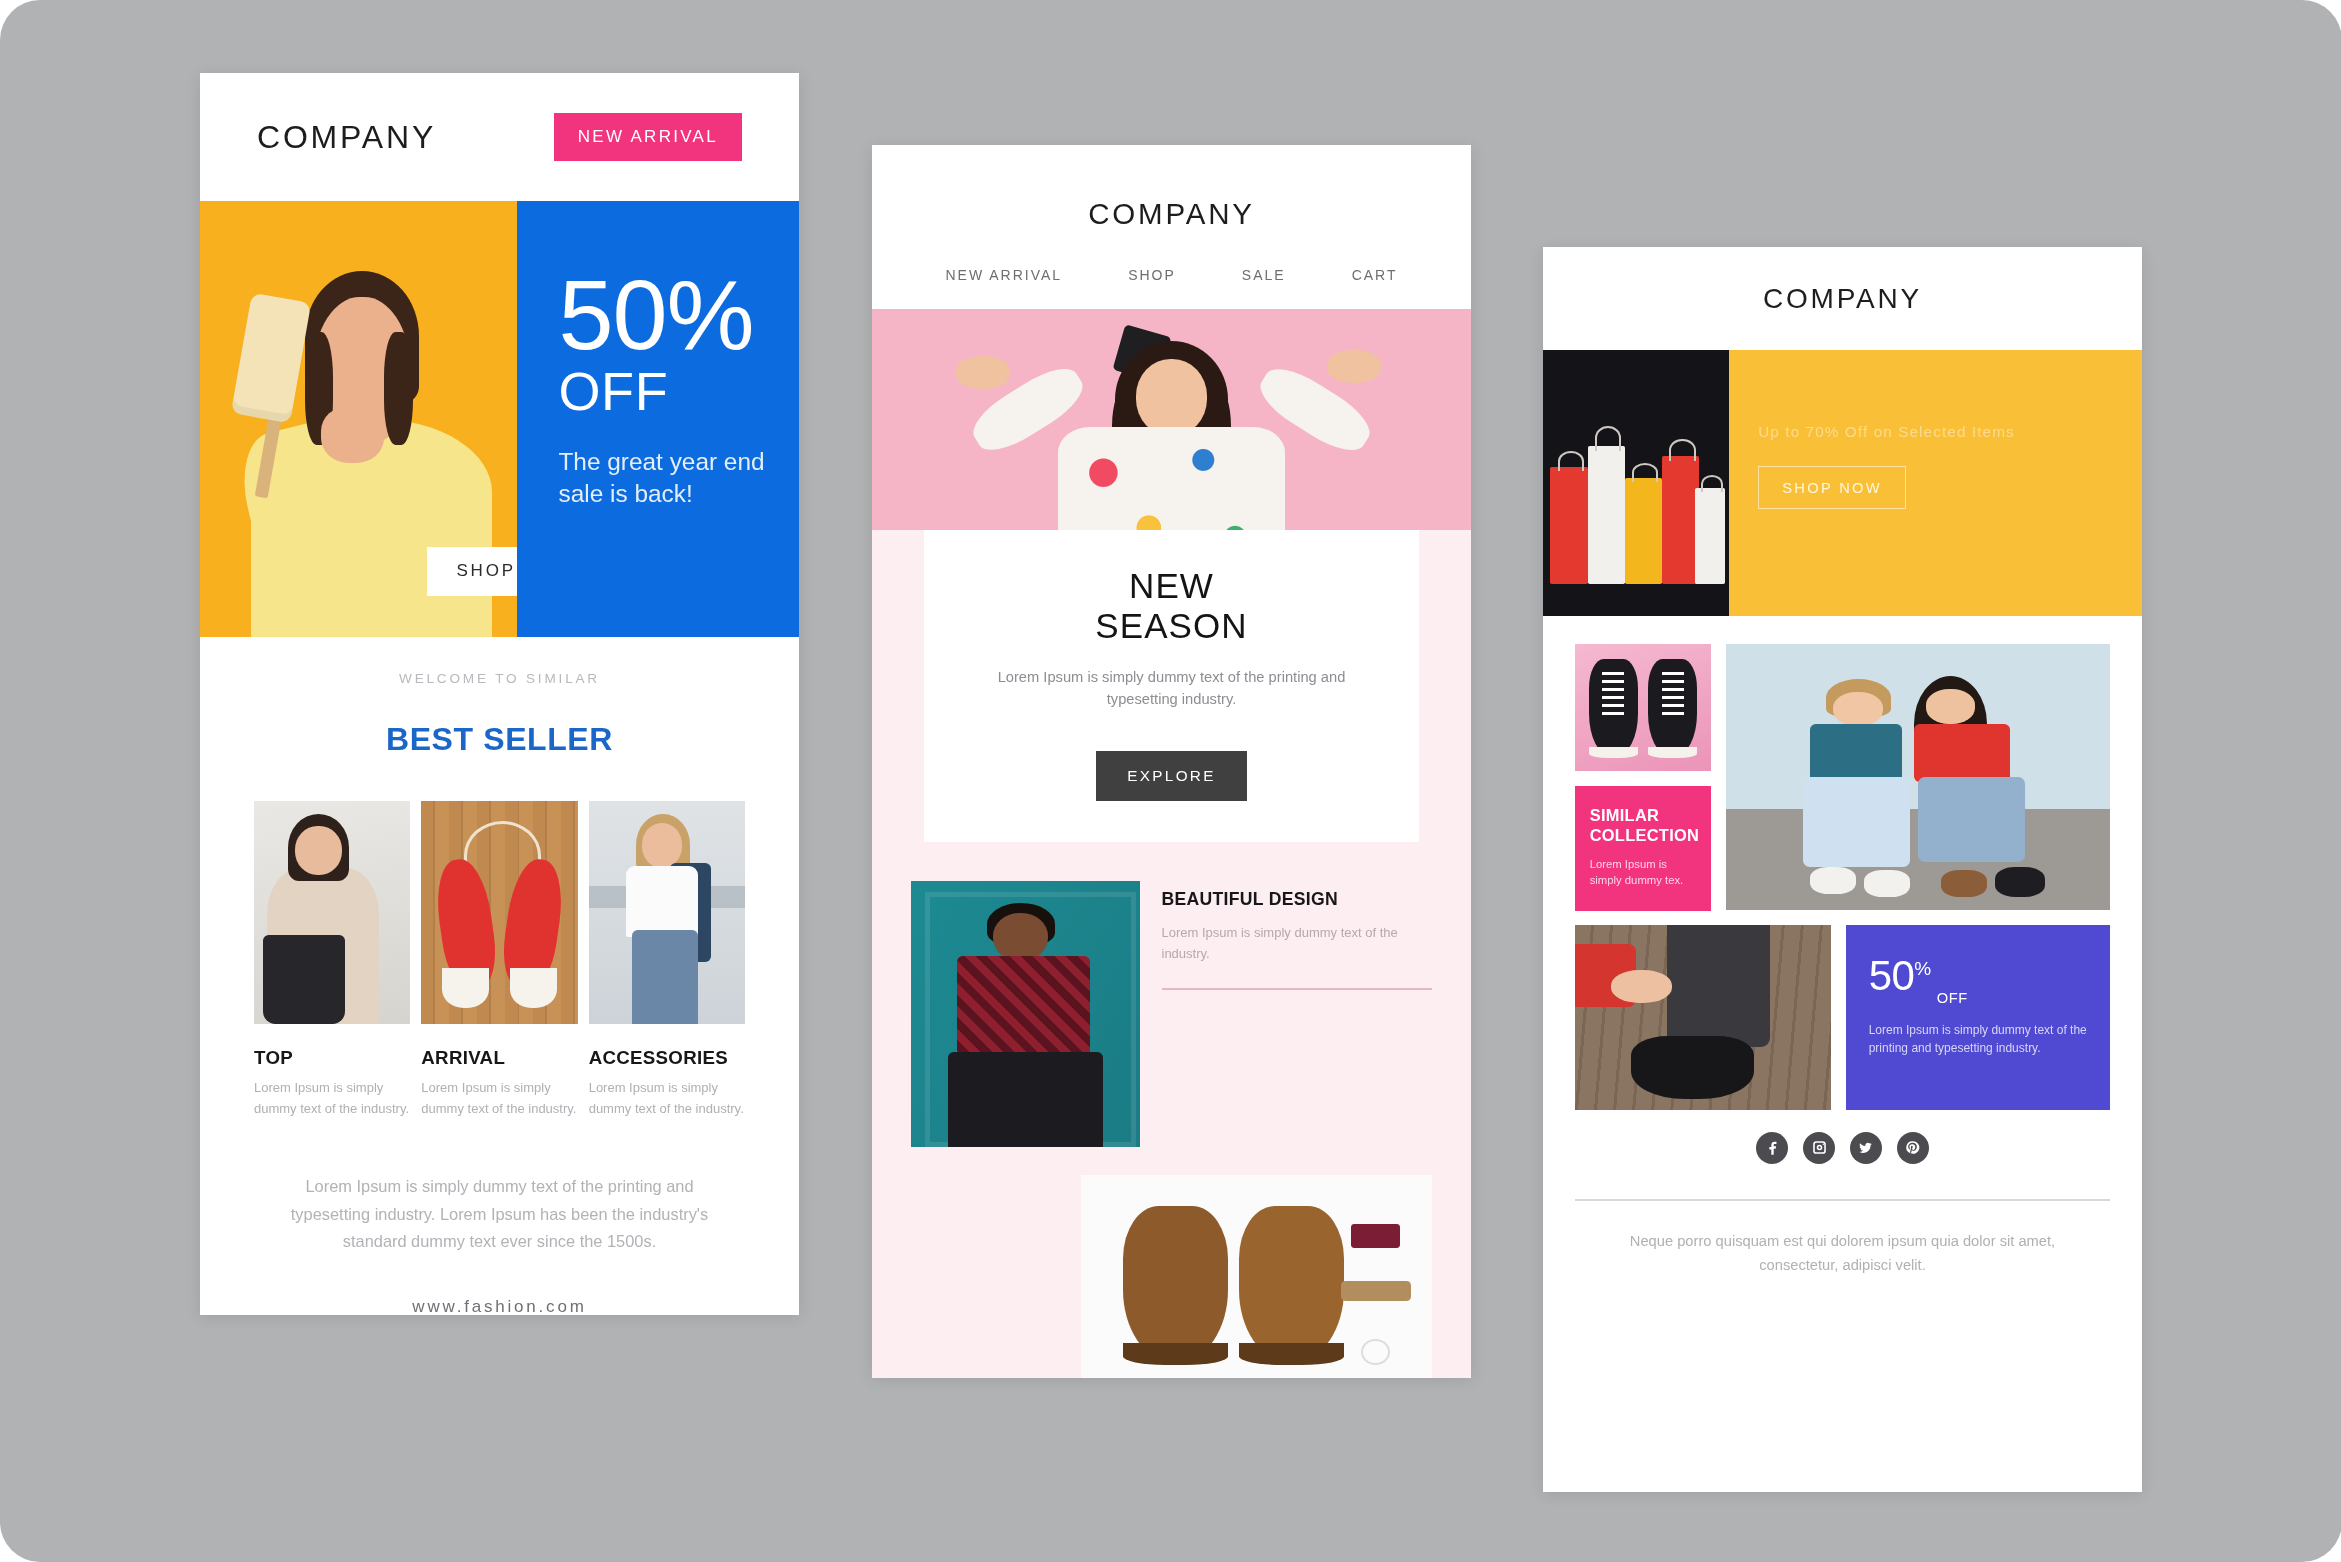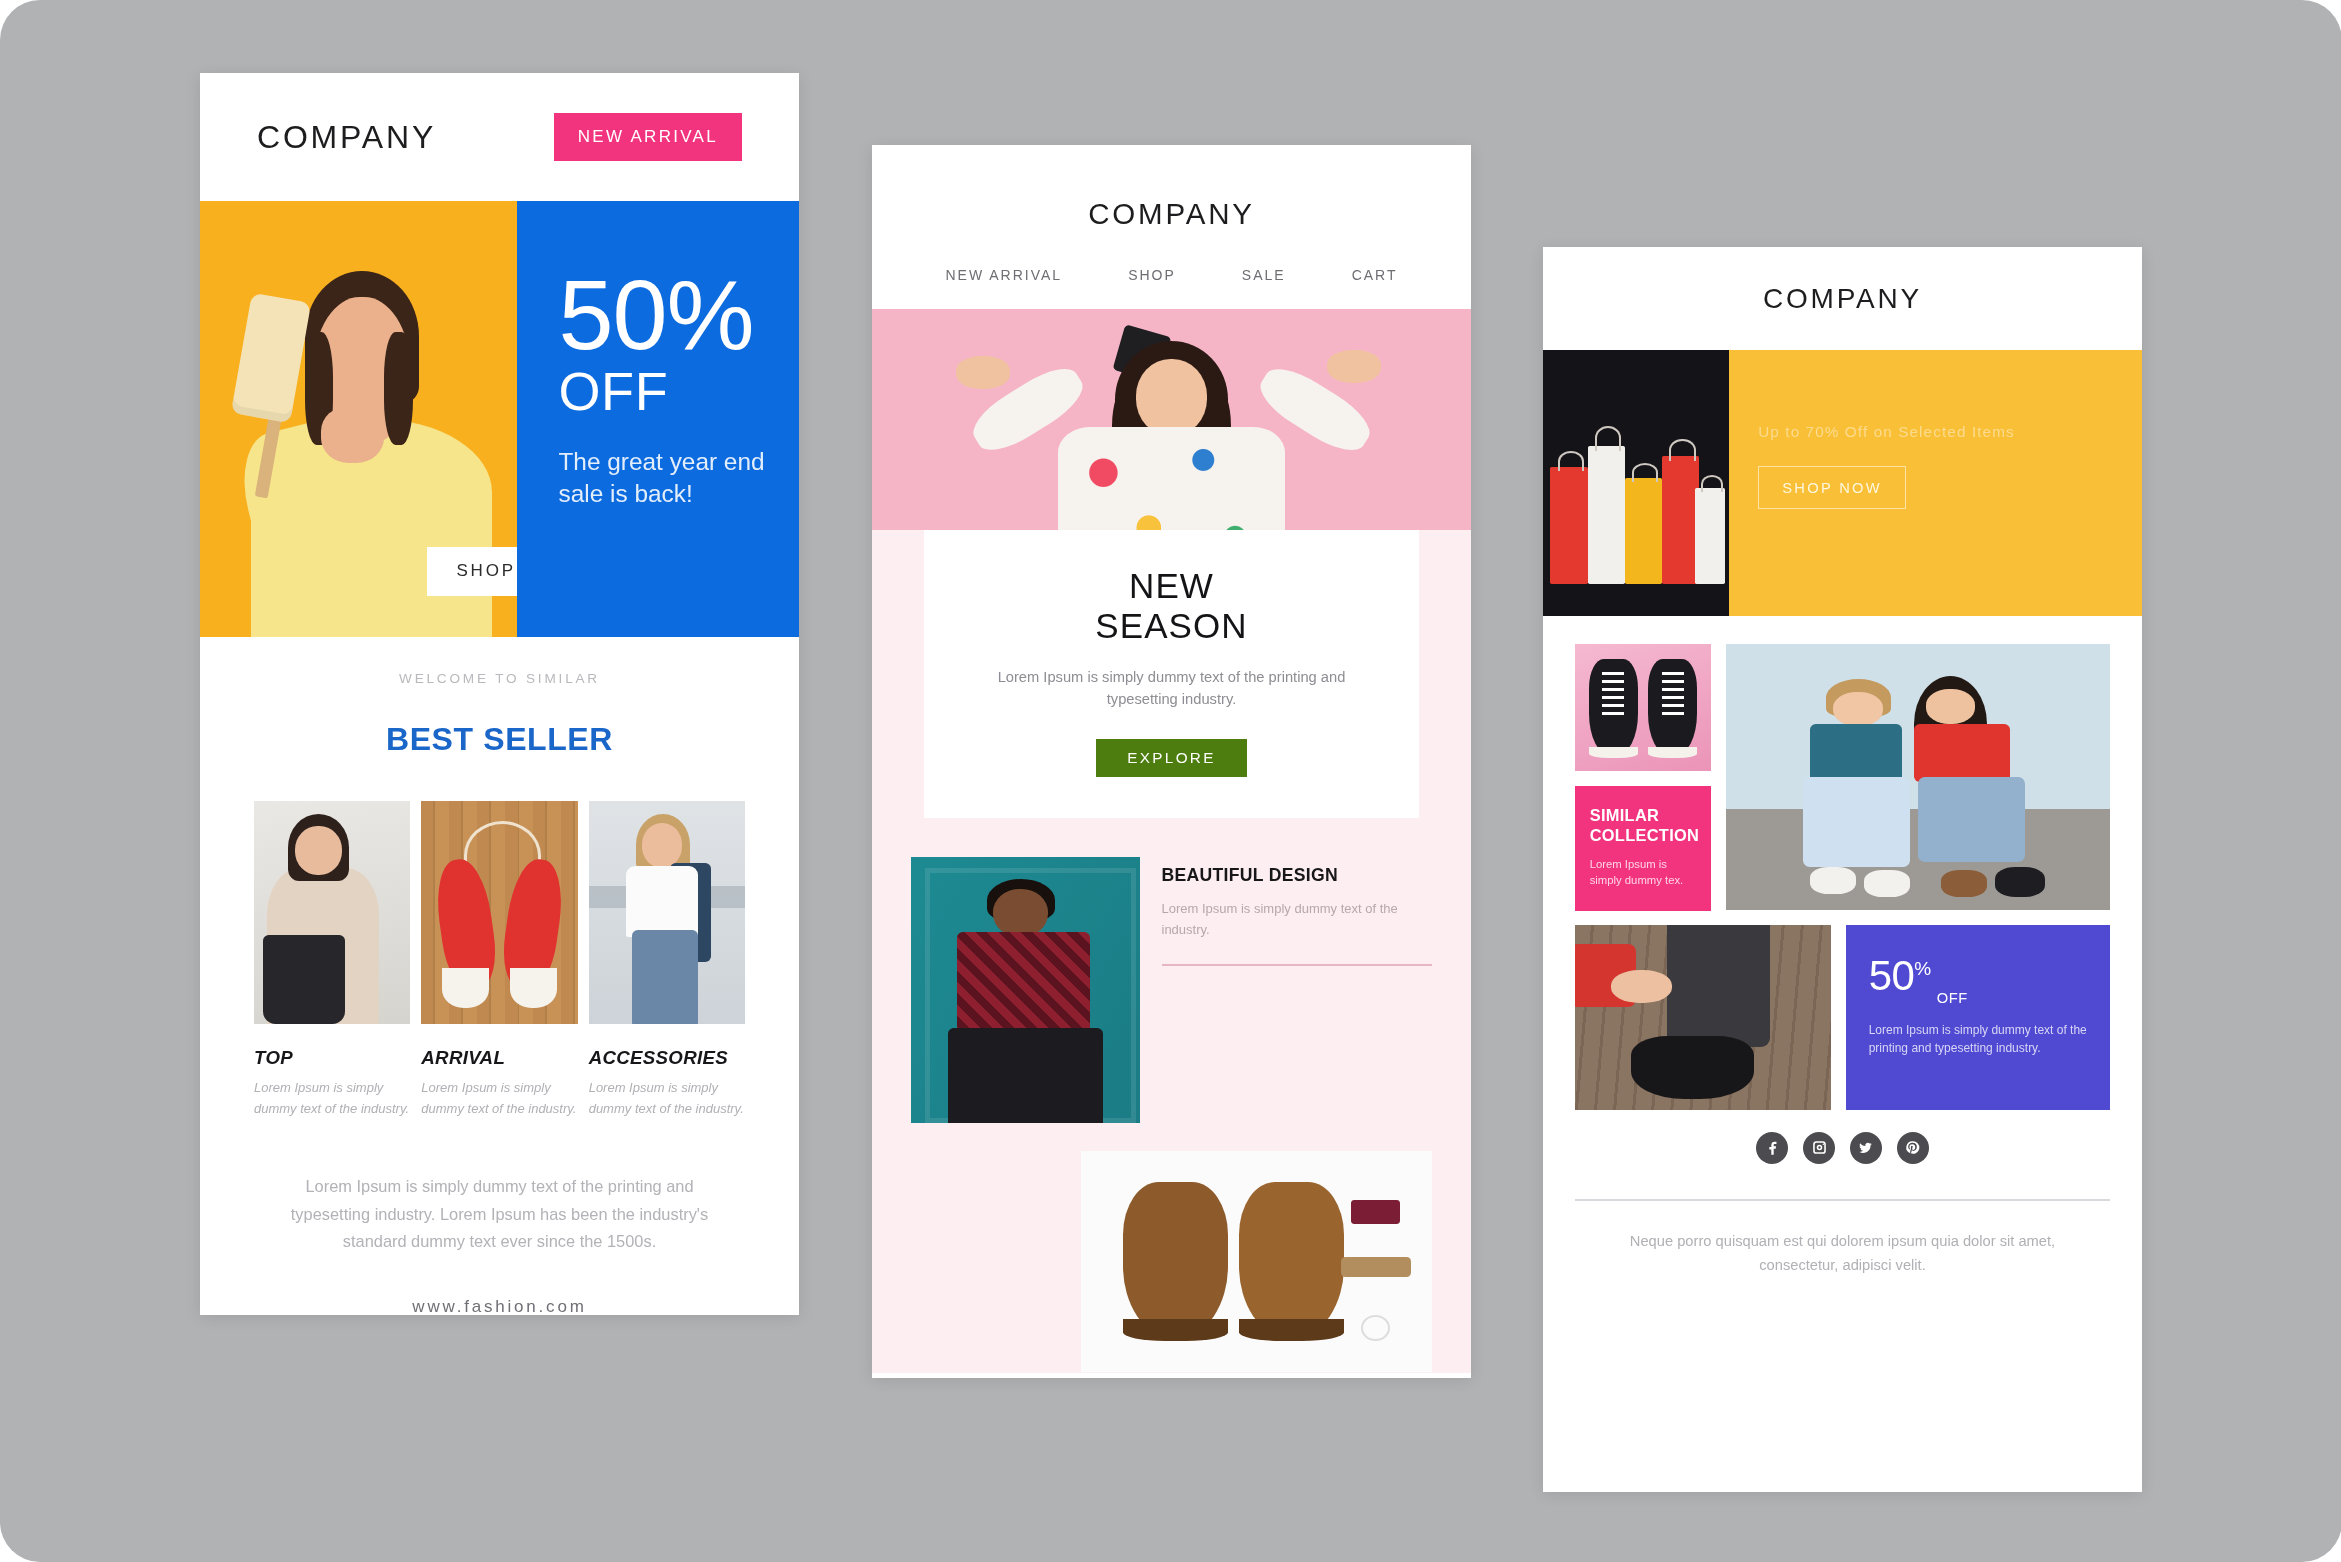--- a/index.html
+++ b/index.html
@@ -160,21 +160,20 @@
     color: #1a66c9;
     font-weight: 700;
     padding-top: 35px;
   }
 
   .c1-grid {
     display: flex;
     gap: 11px;
     padding: 43px 54px 0 54px;
     box-sizing: border-box;
-    font-style: italic;
   }
   .c1-cell { flex: 1; }
   .c1-thumb { width: 100%; height: 223px; position: relative; overflow: hidden; background:#ddd; }
   .c1-cell-title {
     font-size: 18.7px;
     color: #17171a;
     font-weight: 700;
     margin-top: 23px;
     letter-spacing: 0.3px;
   }
@@ -293,26 +292,26 @@
     letter-spacing: 1.1px;
   }
   .c2-desc {
     font-size: 14.7px;
     line-height: 1.56;
     color: #8d8d93;
     margin-top: 19px;
   }
   .c2-explore {
     display: inline-block;
-    margin-top: 28px;
-    background: #4d7c0f;
+    margin-top: 40px;
+    background: #404040;
     color: #ffffff;
     font-size: 15.3px;
     letter-spacing: 2.3px;
-    padding: 10px 31px;
+    padding: 16px 31px;
   }
 
   .c2-feature {
     display: flex;
     gap: 21.5px;
     padding: 39px 39px 0 39px;
     box-sizing: border-box;
   }
   .c2-feat-img { width: 229px; height: 266px; position: relative; overflow: hidden; }
   .c2-feat-txt { flex: 1; padding-top: 8px; }

